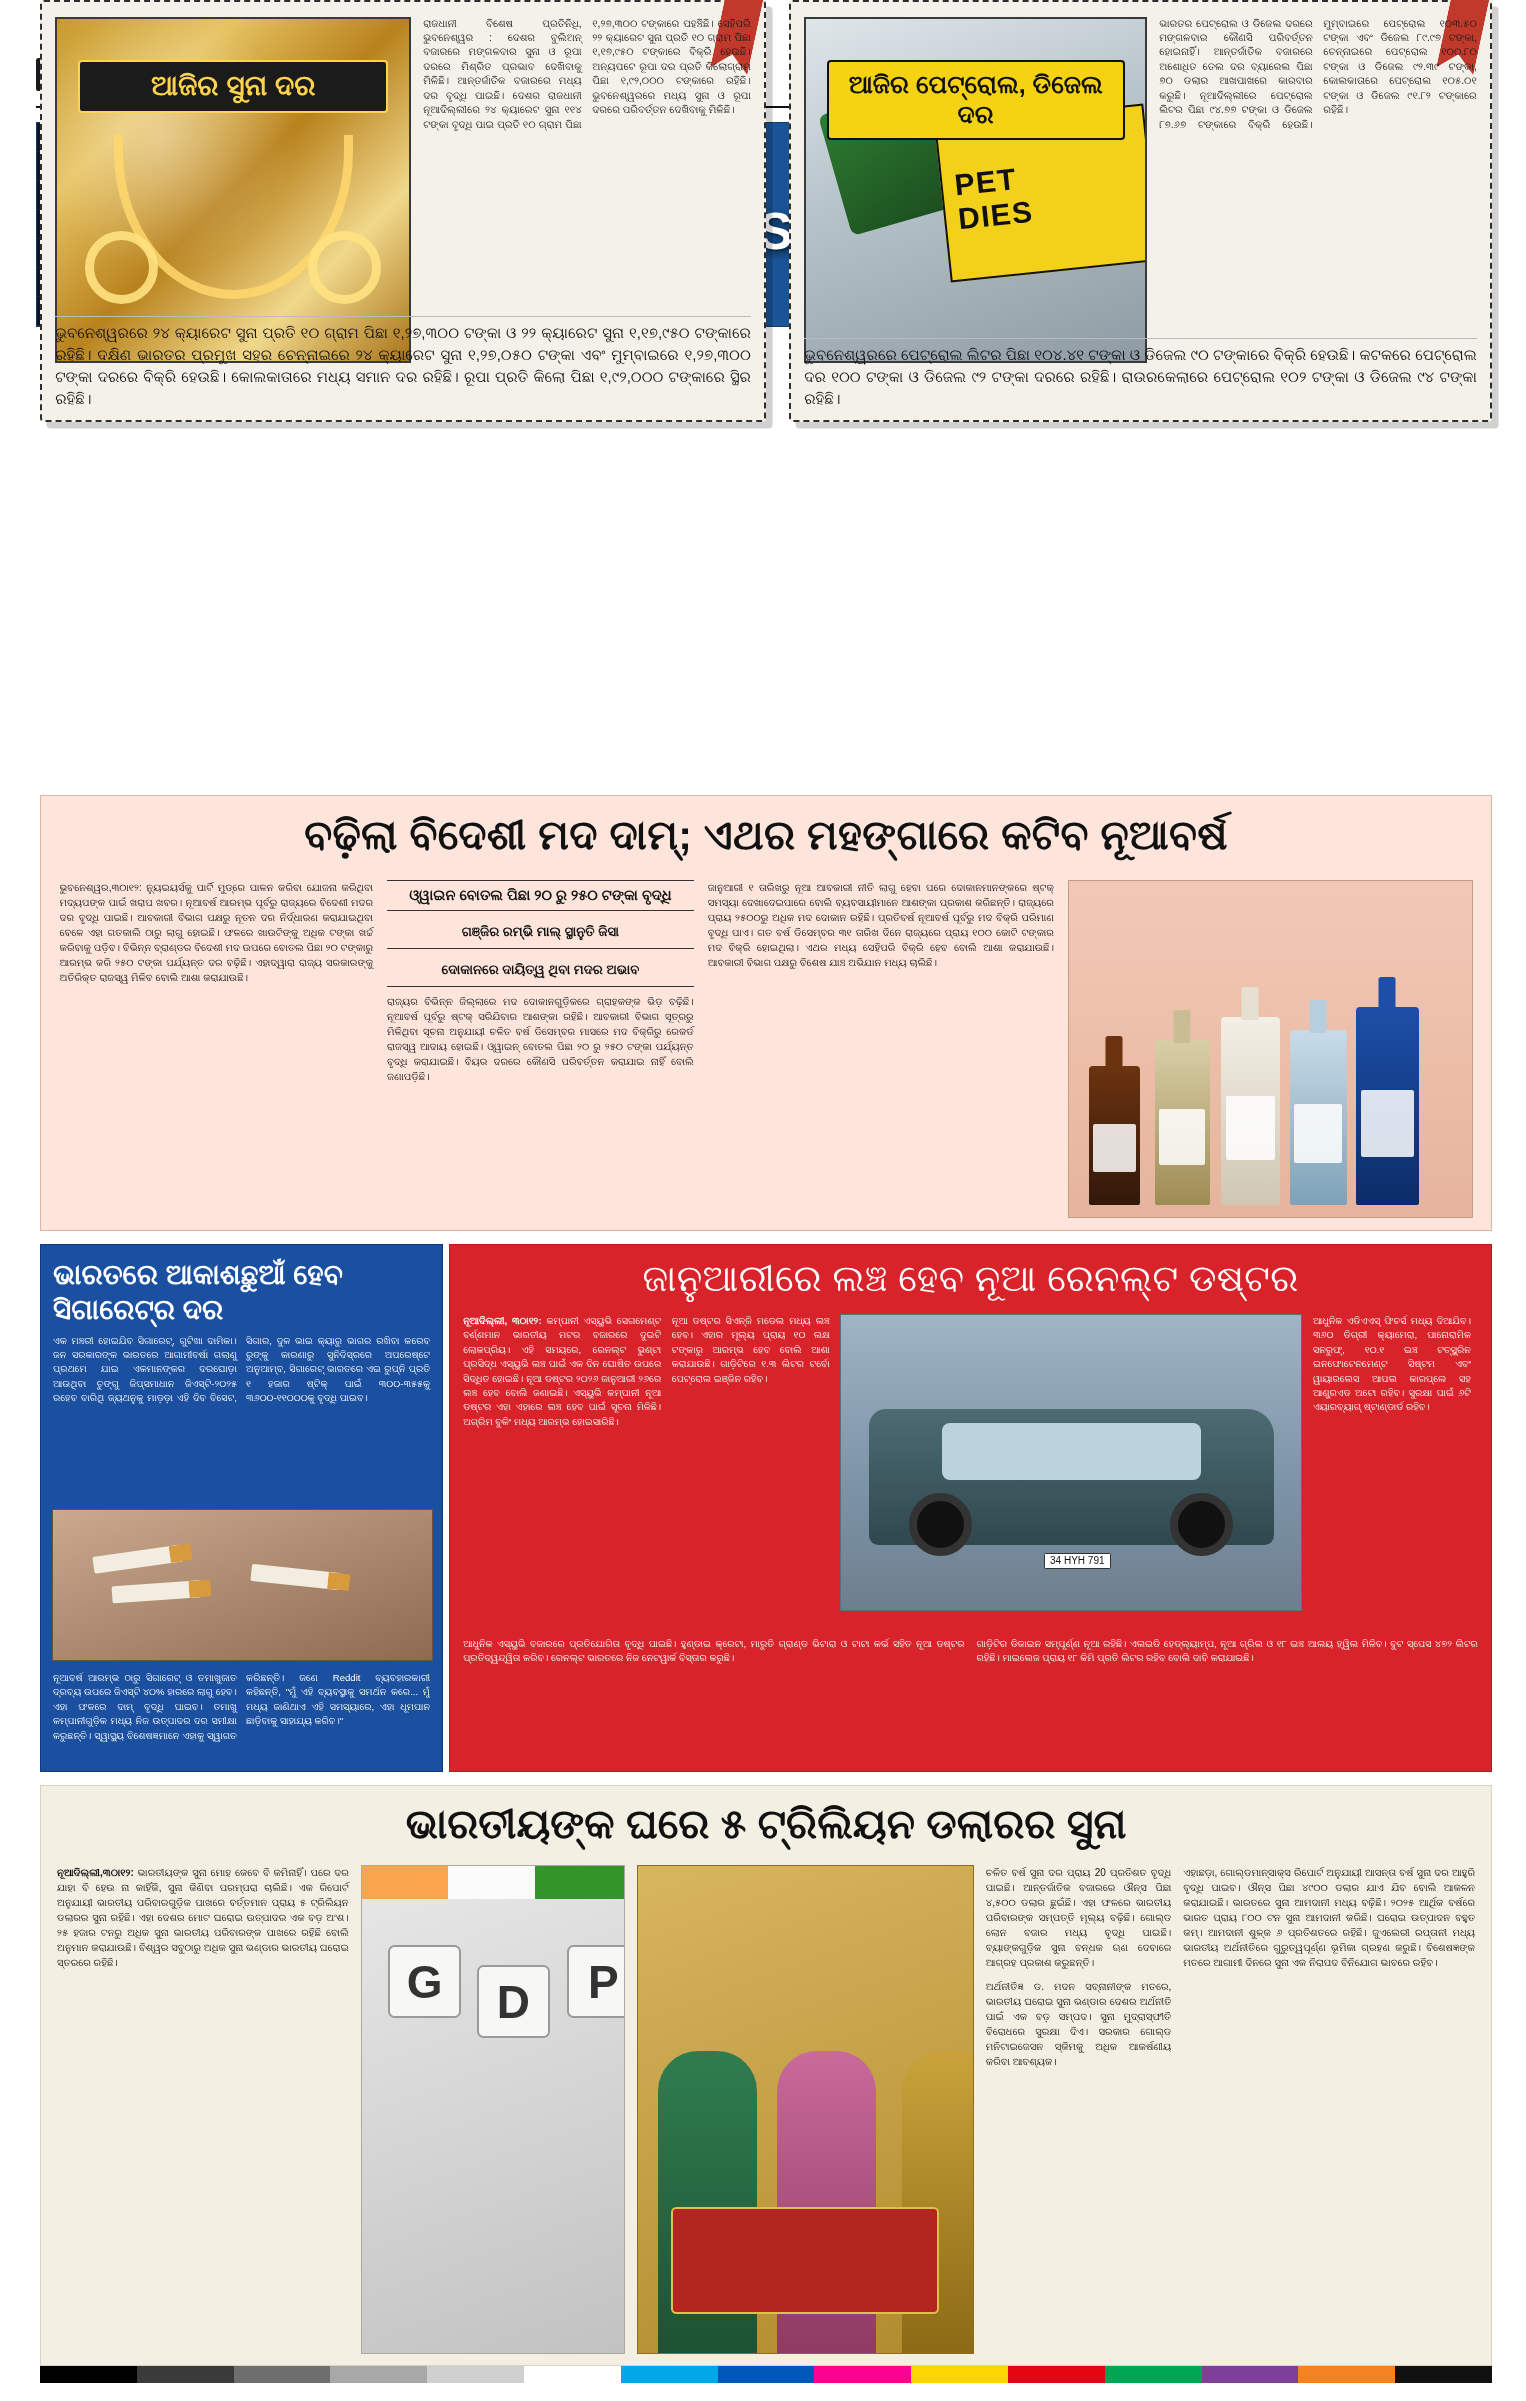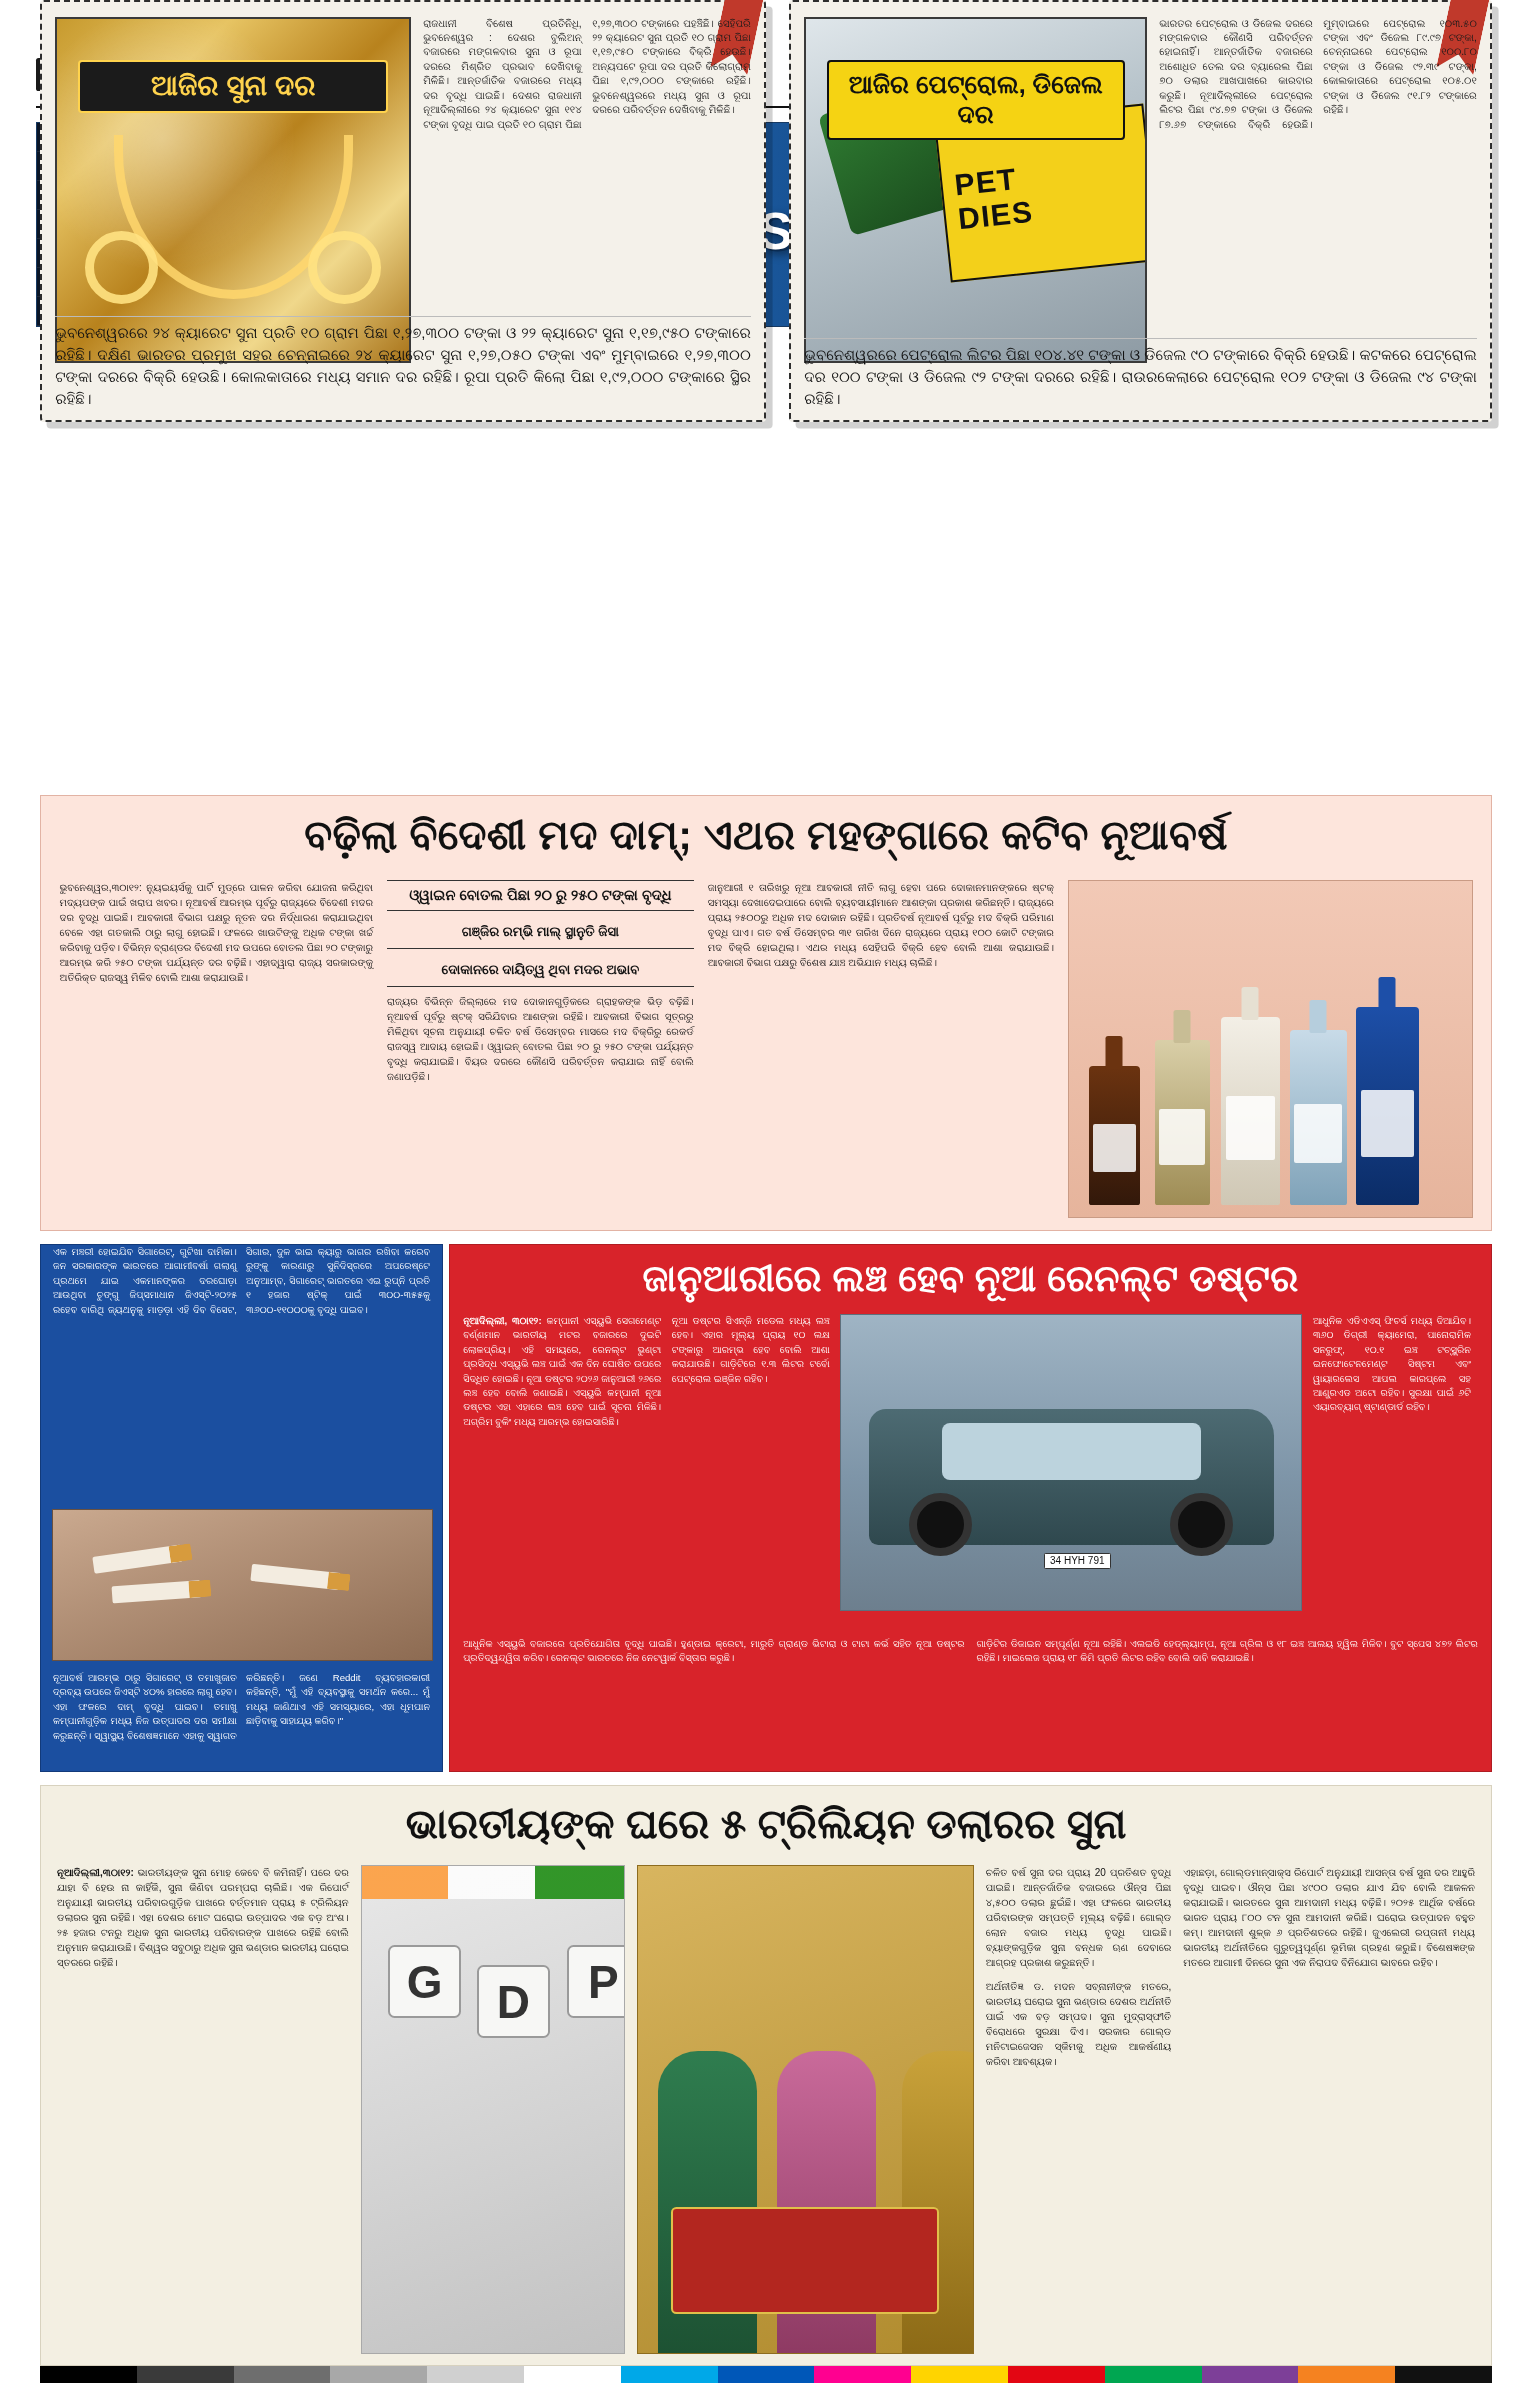--- a/index.html
+++ b/index.html
@@ -227,21 +227,21 @@
   .cig .cigtext2 {
     position:absolute; left:12px; right:12px; top:426px; font-size:9.6px; line-height:1.5;
     text-align:justify; column-count:2; column-gap:9.2px; height:92px; overflow:hidden;
   }
   .car {
     position:absolute; left:409px; top:0; width:1043px; height:528px;
     background:#d8232a; color:#fff; border:1.3px solid #b01c22;
   }
   .car h2 {
     margin:0; padding:13.2px 13.2px 9.2px; text-align:center;
-    font-size:37px; font-weight:bold; color:#fff; letter-spacing:0.3px;
+    font-size:37px; font-weight:normal; color:#fff; letter-spacing:0.3px;
   }
   .car-body { position:absolute; left:13.2px; right:13.2px; top:69px; bottom:10.6px; display:flex; gap:10.6px; }
   .car-col { font-size:9.6px; line-height:1.5; text-align:justify; color:#fff; }
   .cc1 { width:198px; }
   .cc4 { width:158px; }
   .car-photo {
     width: 462px; height: 297px; background: linear-gradient(180deg,#9fb4c4 0%, #7e95a8 55%, #6d7f8e 100%);
     border:1.3px solid #5e6f7c; position:relative; overflow:hidden;
   }
   .suv {
@@ -415,20 +415,21 @@
         <div class="bottle" style="left:287px; width:63px; height:198px; background:linear-gradient(180deg,#1d4fa8,#0b2c66);">
           <div class="neck" style="background:#1d4fa8;"></div>
             <div class="label"></div>
         </div>
       </div>
     </div>
   </div>
 
   <div class="midband">
     <div class="cig">
+      <h2>ଭାରତରେ ଆକାଶଛୁଆଁ ହେବ ସିଗାରେଟ୍‌ର ଦର</h2>
       <div class="cigtext">ଏକ ମଞ୍ଚରୀ ହୋଇଯିବ ସିଗାରେଟ୍‌, ଗୁଟିଖା ଦାମିକା। ଜନ ସରକାରଙ୍କ ଭାରତରେ ଆଗାମୀବର୍ଷା ଗଲାଣୁ ପ୍ରଥମେ ଯାଇ ଏକମାନଙ୍କର ଦରଘୋଡ଼ା ଆଉଥିବା ଚୁଙ୍ଗୁ ଜିପ୍ସମାଧାନ ଜିଏସ୍‌ଟି-୨୦୨୫ ରହେବ ବାରିଥି ଜ୍ୟଥନୁକୁ ମାଡ଼ଡ଼ା ଏହି ଦିବ ବିସେଟ, ସିଗାର, ଦୁଳ ଭାଇ କ୍ୟାରୁ ଭାଗର ରଖିବା କରେବ ରୁଙ୍କୁ କାରଣାରୁ ସୁନିଦିସ୍‌ରରେ ଅପରେଷ୍ଟେ ଅନୁଆମ୍ବ, ସିଗାରେଟ୍‌ ଭାରତରେ ଏଇ ରୁପ୍ନି ପ୍ରତି ୧ ହଜାର ଷ୍ଟିକ୍‌ ପାଇଁ ୩୦୦-୩୫୫କୁ ୩୬୦୦-୧୧୦୦୦କୁ ବୃଦ୍ଧି ପାଇବ।</div>
       <div class="cigphoto">
         <div class="cigstick" style="left:40px; top:40px; transform:rotate(-8deg);"></div>
         <div class="cigstick" style="left:59px; top:73px; transform:rotate(-4deg);"></div>
         <div class="cigstick" style="left:198px; top:59px; transform:rotate(6deg);"></div>
       </div>
       <div class="cigtext2">
         <span>ନୂଆବର୍ଷ ଆରମ୍ଭ ଠାରୁ ସିଗାରେଟ୍‌ ଓ ତମାଖୁଜାତ ଦ୍ରବ୍ୟ ଉପରେ ଜିଏସ୍‌ଟି ୪୦% ହାରରେ ଲାଗୁ ହେବ। ଏହା ଫଳରେ ଦାମ୍‌ ବୃଦ୍ଧି ପାଇବ। ତମାଖୁ କମ୍ପାନୀଗୁଡ଼ିକ ମଧ୍ୟ ନିଜ ଉତ୍ପାଦର ଦର ସମୀକ୍ଷା କରୁଛନ୍ତି। ସ୍ୱାସ୍ଥ୍ୟ ବିଶେଷଜ୍ଞମାନେ ଏହାକୁ ସ୍ୱାଗତ କରିଛନ୍ତି।</span>
         <span>ଜଣେ Reddit ବ୍ୟବହାରକାରୀ କହିଛନ୍ତି, "ମୁଁ ଏହି ବ୍ୟବସ୍ଥାକୁ ସମର୍ଥନ କରେ... ମୁଁ ମଧ୍ୟ ଜାଣିଥାଏ ଏହି ସମସ୍ୟାରେ, ଏହା ଧୂମପାନ ଛାଡ଼ିବାକୁ ସାହାଯ୍ୟ କରିବ।"</span>
       </div>

